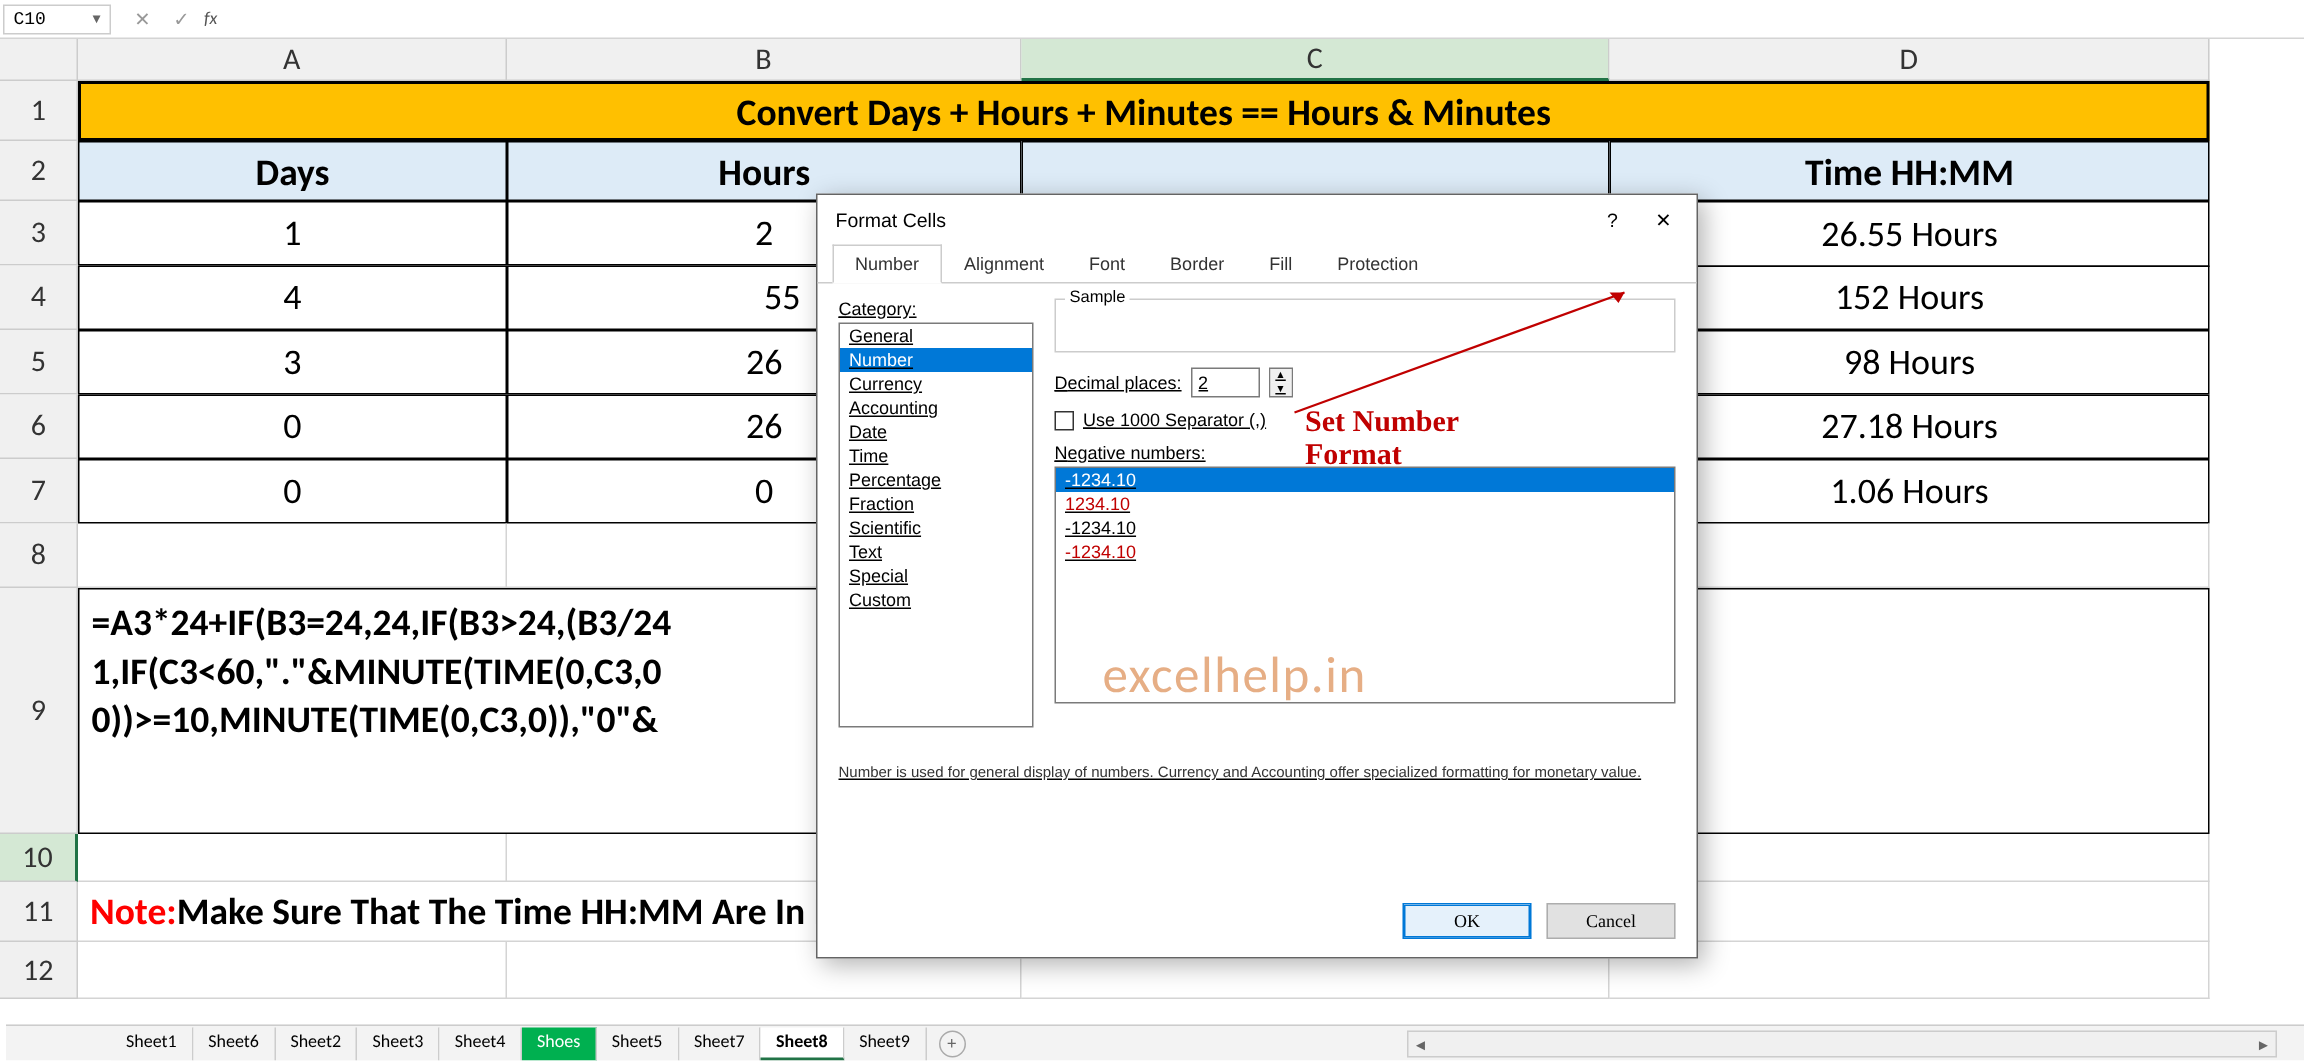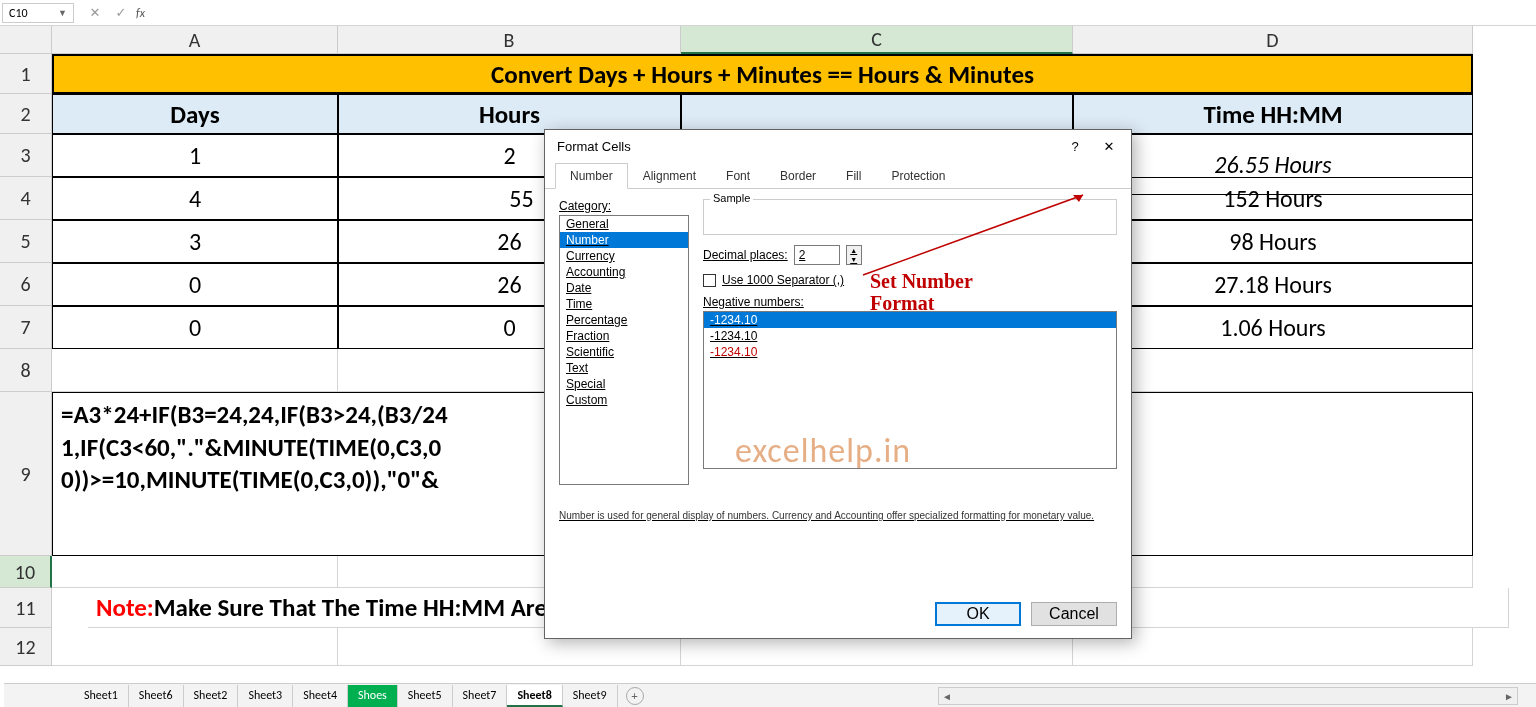--- a/index.html
+++ b/index.html
@@ -1,20 +1,20 @@
 <!DOCTYPE html>
 <html><head>
 <meta charset="utf-8">
 <style>
 * { box-sizing: border-box; margin: 0; padding: 0; }
 body { font-family: Calibri, Arial, sans-serif; font-size: 14px; background: #fff; width: 1536px; height: 707px; overflow: hidden; position: relative; }
 
 
 .formula-bar { display: flex; align-items: center; height: 26px; border-bottom: 1px solid #d4d4d4; background: #fff; }
-.name-box { width: 72px; border: 1px solid #ccc; margin: 2px 0 2px 2px; padding: 0 6px; height: 20px; display: flex; align-items: center; justify-content: space-between; font-size: 12px; }
+.name-box { width: 72px; border: 1px solid #ccc; margin: 2px 0 2px 2px; padding: 0 6px; height: 20px; display: flex; align-items: center; justify-content: space-between; font-size: 12px; font-family: Liberation Mono, monospace; }
 .name-box .dd { font-size: 9px; color: #666; }
 .fx-controls { display: flex; align-items: center; margin-left: 8px; gap: 0; }
 .fx-btn { width: 26px; height: 20px; display: flex; align-items: center; justify-content: center; color: #999; font-size: 13px; }
 .fx-label { font-style: italic; font-size: 12px; color: #555; margin-left: 2px; }
 
 
 .grid-area { position: relative; }
 .corner { position: absolute; left: 0; top: 0; width: 52px; height: 28px; background: #f0f0f0; border-right: 1px solid #ccc; border-bottom: 1px solid #ccc; }
 .col-headers { position: absolute; left: 52px; top: 0; display: flex; height: 28px; }
 .col-h { background: #f0f0f0; border-right: 1px solid #ccc; border-bottom: 1px solid #ccc; display: flex; align-items: center; justify-content: center; font-size: 20px; color: #333; }
@@ -64,21 +64,21 @@
 .spin-input { width: 46px; height: 20px; border: 1px solid #7a7a7a; padding: 0 4px; font-size: 12px; }
 .spin-btns { display: flex; flex-direction: column; border: 1px solid #7a7a7a; }
 .spin-btns span { width: 14px; height: 9px; font-size: 7px; display: flex; align-items: center; justify-content: center; background: #f0f0f0; }
 .chk { width: 13px; height: 13px; border: 1px solid #333; display: inline-block; }
 .neg-list { width: 100%; height: 158px; border: 1px solid #7a7a7a; list-style: none; font-size: 12px; overflow: auto; }
 .neg-list li { padding: 1px 6px; }
 .neg-list li.sel { background: #0078d7; color: #fff; }
 .neg-list li.red { color: #c00000; }
 .desc { font-size: 10px; color: #333; margin-top: 24px; line-height: 1.35; }
 .dlg-btns { position: absolute; bottom: 12px; right: 14px; display: flex; gap: 10px; }
-.dlg-btn { width: 86px; height: 24px; border: 1px solid #adadad; background: #e1e1e1; font-size: 16px; display: flex; align-items: center; justify-content: center; }
+.dlg-btn { width: 86px; height: 24px; border: 1px solid #adadad; background: #e1e1e1; font-size: 12px; display: flex; align-items: center; justify-content: center; font-family: Liberation Serif, serif; }
 .dlg-btn.primary { border: 1px solid #0078d7; box-shadow: 0 0 0 1px #0078d7 inset; background: #e5f1fb; }
 
 
 .annot { position: absolute; color: #c00000; font-family: "Comic Sans MS", cursive; font-size: 20px; font-weight: bold; line-height: 1.1; }
 .arrow-line { position: absolute; }
 .watermark { position: absolute; color: #e2a070; font-size: 34px; font-family: Calibri, sans-serif; opacity: .85; letter-spacing: 1px; }
 </style>
 </head>
 <body>
 
@@ -123,21 +123,21 @@
       <div class="cell-row" style="height: 40px;">
         <div class="cell hdr-cell" style="width: 286px; height: 40px;">Days</div>
         <div class="cell hdr-cell" style="width: 343px; height: 40px;">Hours</div>
         <div class="cell hdr-cell" style="width: 392px; height: 40px;"></div>
         <div class="cell hdr-cell" style="width: 400px; height: 40px;">Time HH:MM</div>
       </div>
       <div class="cell-row" style="height: 43px;">
         <div class="cell data-cell" style="width: 286px; height: 43px;">1</div>
         <div class="cell data-cell" style="width: 343px; height: 43px;">2</div>
         <div class="cell data-cell" style="width: 392px; height: 43px;"></div>
-        <div class="cell data-cell" style="width: 400px; height: 61px; font-style: italic;">26.55 Hours</div>
+        <div class="cell data-cell" style="width: 400px; height: 44px;">26.55 Hours</div>
       </div>
       <div class="cell-row" style="height: 43px;">
         <div class="cell data-cell" style="width: 286px; height: 43px;">4</div>
         <div class="cell data-cell" style="width: 343px; height: 43px; padding-left: 32px;">55</div>
         <div class="cell data-cell" style="width: 392px; height: 43px;"></div>
         <div class="cell data-cell" style="width: 400px; height: 43px;">152 Hours</div>
       </div>
       <div class="cell-row" style="height: 43px;">
         <div class="cell data-cell" style="width: 286px; height: 43px;">3</div>
         <div class="cell data-cell" style="width: 343px; height: 43px;">26</div>
@@ -170,21 +170,21 @@
 (MINUTE(TIME(0,C3,
 rs"</div>
       </div>
       <div class="cell-row" style="height: 32px;">
         <div class="cell " style="width: 286px; height: 32px;"></div>
         <div class="cell " style="width: 343px; height: 32px;"></div>
         <div class="cell sel-cell" style="width: 392px; height: 32px;"></div>
         <div class="cell " style="width: 400px; height: 32px;"></div>
       </div>
       <div class="cell-row" style="height: 40px;">
-        <div class="cell note-cell" style="width: 1421px; height: 40px; margin-left: 36px;">
+        <div class="cell note-cell" style="width: 1421px; height: 40px;">
           <span class="note-red">Note:</span>
           <span> Make Sure That The Time HH:MM Are In Number Formats</span>
         </div>
       </div>
       <div class="cell-row" style="height: 38px;">
         <div class="cell " style="width: 286px; height: 38px;"></div>
         <div class="cell " style="width: 343px; height: 38px;"></div>
         <div class="cell " style="width: 392px; height: 38px;"></div>
         <div class="cell " style="width: 400px; height: 38px;"></div>
       </div>
@@ -238,20 +238,21 @@
             <span>▼</span>
           </div>
         </div>
         <div class="row-ctrl">
           <span class="chk"></span>
           <span><u>U</u>se 1000 Separator (,)</span>
         </div>
         <div class="cat-label"><u>N</u>egative numbers:</div>
         <ul class="neg-list" id="negList">
             <li class="sel">-1234.10</li>
+            <li class="red">1234.10</li>
             <li>-1234.10</li>
             <li class="red">-1234.10</li>
           </ul>
       </div>
     </div>
     <div class="desc">Number is used for general display of numbers.  Currency and Accounting offer specialized formatting for monetary value.</div>
   </div>
   <div class="dlg-btns">
     <div class="dlg-btn primary">OK</div>
     <div class="dlg-btn">Cancel</div>

